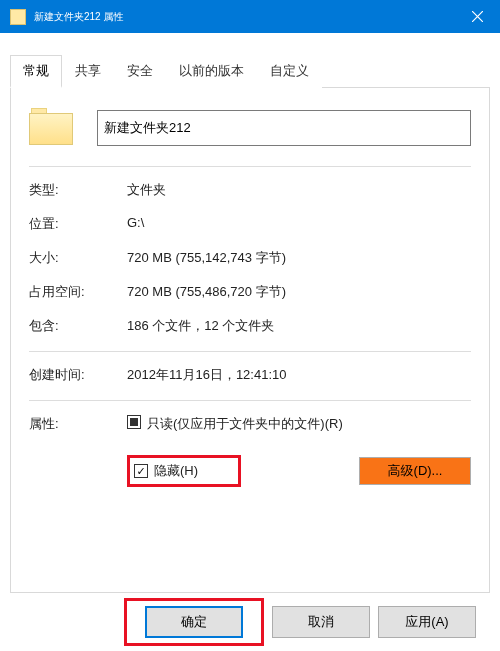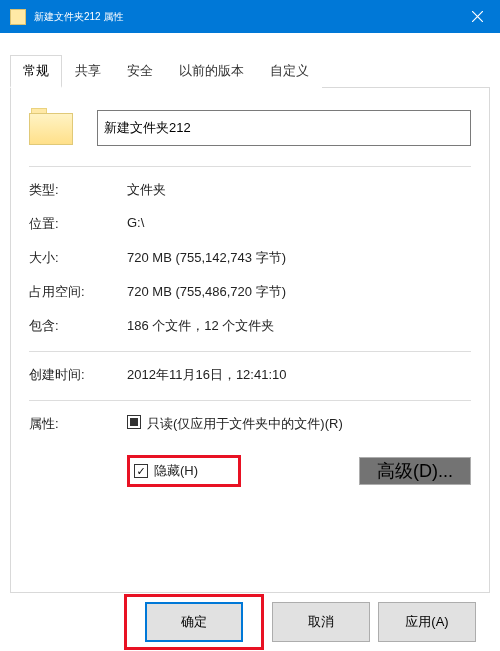--- a/index.html
+++ b/index.html
@@ -25,23 +25,23 @@
     .value { flex: 1; }
     .attrs-section { display: flex; }
     .attrs-left { width: 98px; flex-shrink: 0; }
     .attrs-right { flex: 1; }
     .check-row { display: flex; margin-bottom: 22px; }
     .checkbox { width: 14px; height: 14px; border: 1px solid #333; margin-right: 6px; display: inline-flex; align-items: center; justify-content: center; background: #fff; cursor: pointer; }
     .checkbox.filled::after { content: ""; width: 8px; height: 8px; background: #333; }
     .checkbox.checked::after { content: "✓"; font-size: 11px; line-height: 1; color: #000; }
     .hidden-row-wrap { display: flex; align-items: center; justify-content: space-between; }
     .hidden-check-wrap { display: flex; align-items: center; border: 3px solid #e81123; padding: 4px 40px 4px 4px; }
-    .adv-btn { width: 112px; height: 28px; border: 1px solid #adadad; background: #737373; font-size: 18px; cursor: pointer; }
+    .adv-btn { width: 112px; height: 28px; border: 1px solid #adadad; background: #f97316; font-size: 13px; cursor: pointer; }
     .buttons { height: 58px; display: flex; align-items: center; justify-content: flex-end; gap: 8px; padding: 0 14px; }
-    .btn { width: 98px; height: 40px; border: 1px solid #adadad; background: #e1e1e1; font-size: 13px; cursor: pointer; }
+    .btn { width: 98px; height: 32px; border: 1px solid #adadad; background: #e1e1e1; font-size: 13px; cursor: pointer; }
     .btn.default { border: 2px solid #0078d7; }
     .ok-wrap { border: 3px solid #e81123; padding: 5px 18px 5px 18px; }
     .btn:disabled { color: #888; cursor: default; }
   </style>
 </head>
 <body>
 
 <div class="titlebar">
   <div class="titlebar-icon"></div>
   <div class="titlebar-text">新建文件夹212 属性</div>

